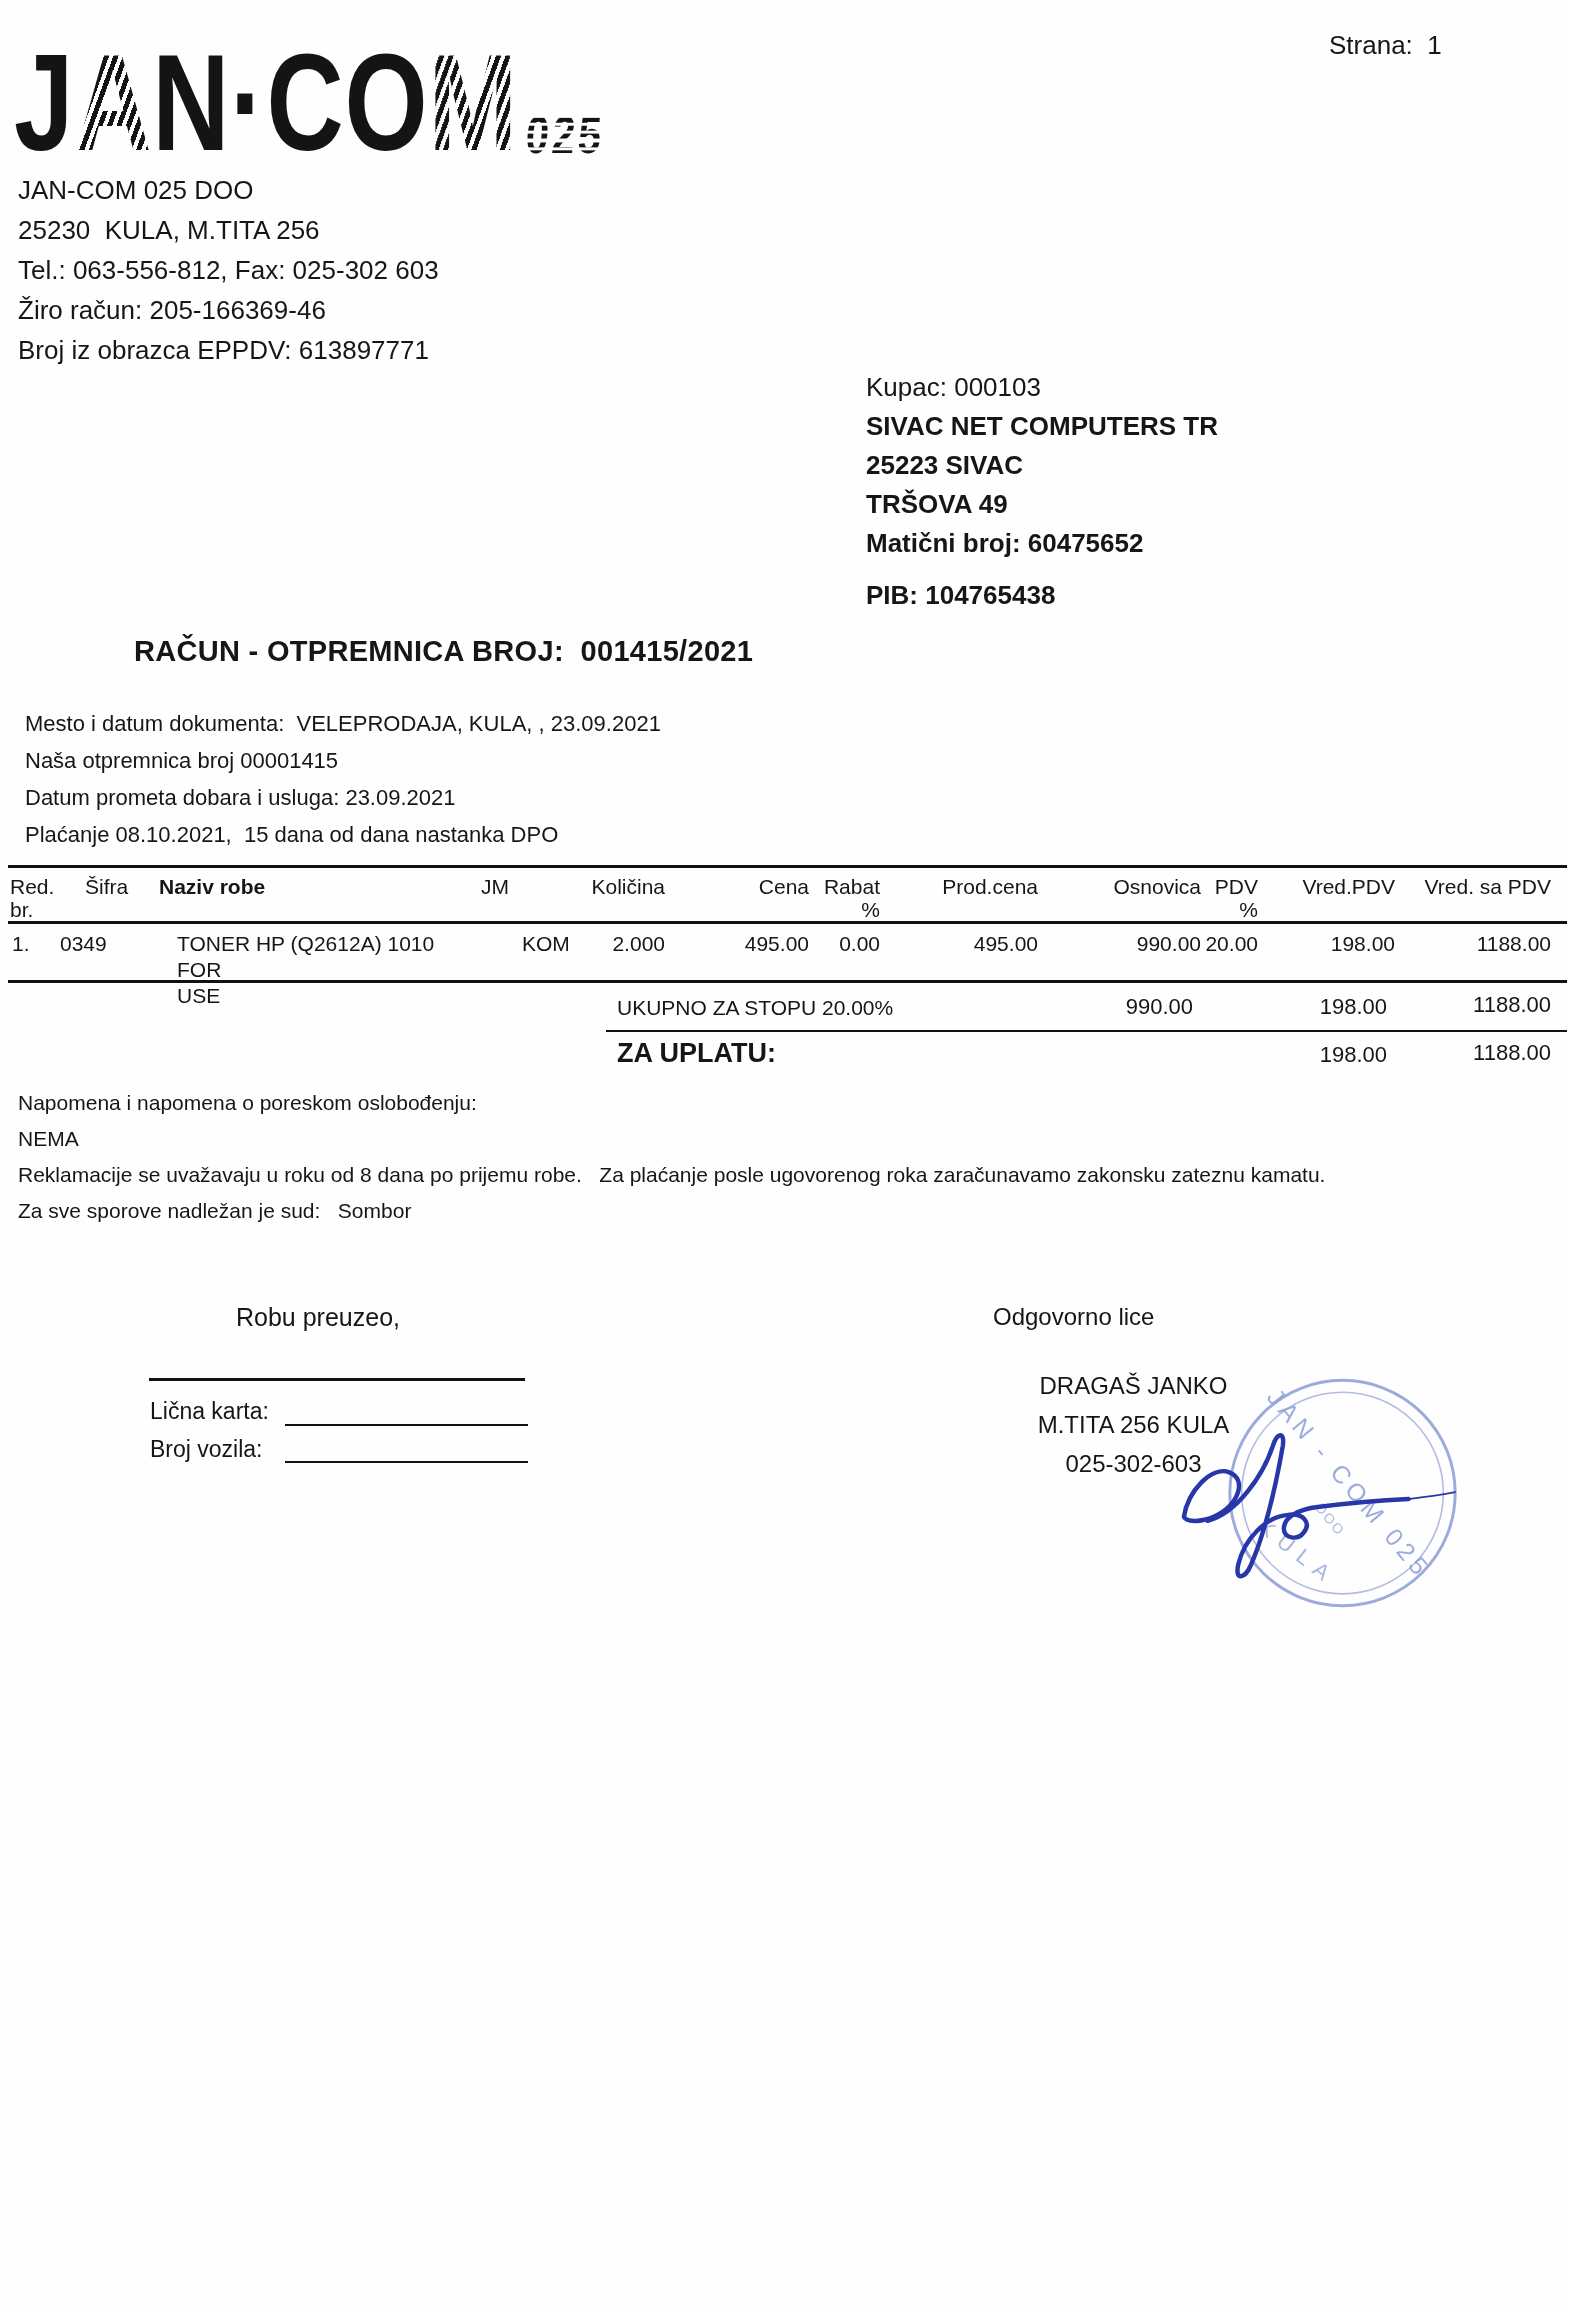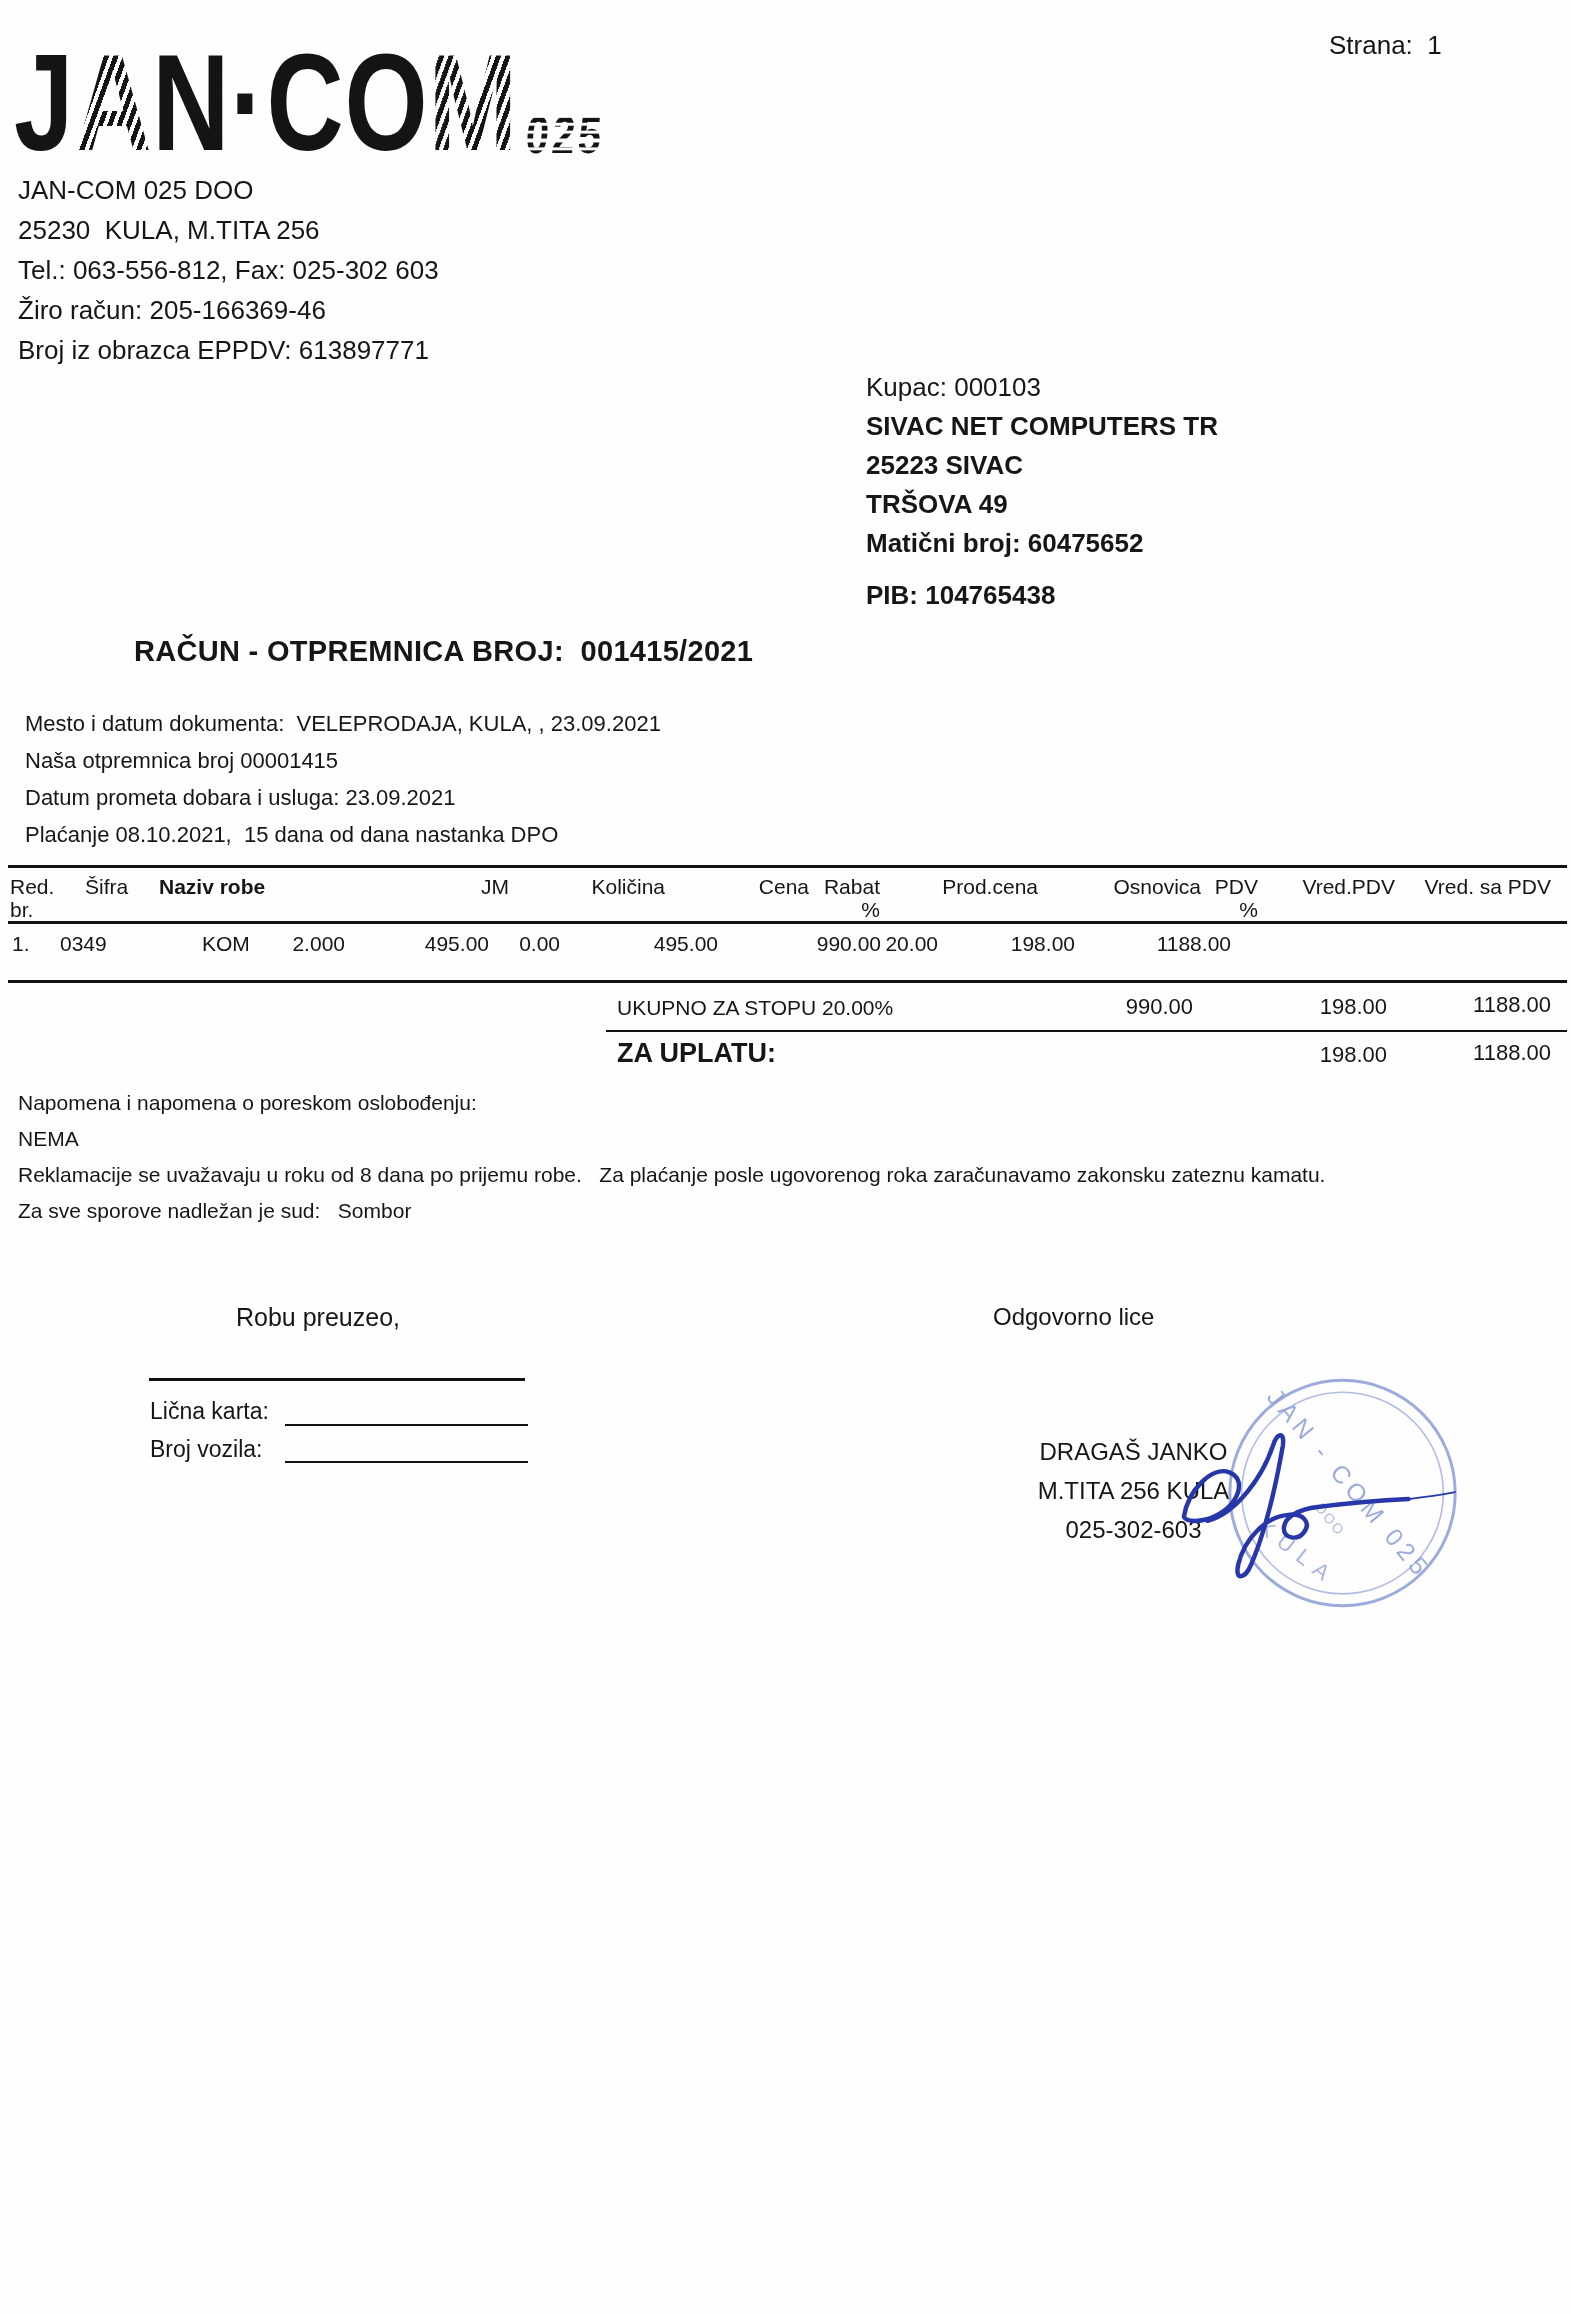--- a/index.html
+++ b/index.html
@@ -51,21 +51,21 @@
   .c11{width:158px; text-align:right; padding-right:8px;}
   .thead .c0{padding-left:2px;} .thead .c1{padding-left:30px;}
   .thead .c2{padding-left:5px;font-weight:bold;} .thead .c3{padding-left:7px;}
   .trow .c0{padding-left:4px;}  .trow .c1{padding-left:5px;}
   .trow .c2{padding-left:23px; white-space:pre-line;} .trow .c3{padding-left:48px;}
   .tot-label { left:617px; top:996px; font-size:21px; }
   .tot-val { font-size:22px; text-align:right; }
   .za-label { left:617px; top:1038px; font-size:27px; font-weight:bold; }
   .notes { left:18px; top:1085px; font-size:21px; line-height:36px; width:1544px; }
   .sig-label { font-size:23px; }
-  .resp { left:985px; top:1432px; width:297px; text-align:center; font-size:24px; line-height:39px; }
+  .resp { left:985px; top:1366px; width:297px; text-align:center; font-size:24px; line-height:39px; }
   .stamp-svg { left:1216px; top:1372px; }
   .ink-svg { left:1166px; top:1406px; }
 </style>
 </head>
 <body>
 
 <div class="sheet">
 
   <div class="abs strana pre">Strana:  1</div>
 
@@ -158,20 +158,22 @@
       </div>
     <div class="c c11">
         <div>Vred. sa PDV</div>
         <div></div>
       </div>
   </div>
 
   <div class="abs tflex trow">
     <div class="c c0">1.</div>
     <div class="c c1">0349</div>
+    <div class="c c2">TONER HP (Q2612A) 1010 FOR
+USE</div>
     <div class="c c3">KOM</div>
     <div class="c c4">2.000</div>
     <div class="c c5">495.00</div>
     <div class="c c6">0.00</div>
     <div class="c c7">495.00</div>
     <div class="c c8">990.00</div>
     <div class="c c9">20.00</div>
     <div class="c c10">198.00</div>
     <div class="c c11">1188.00</div>
   </div>

